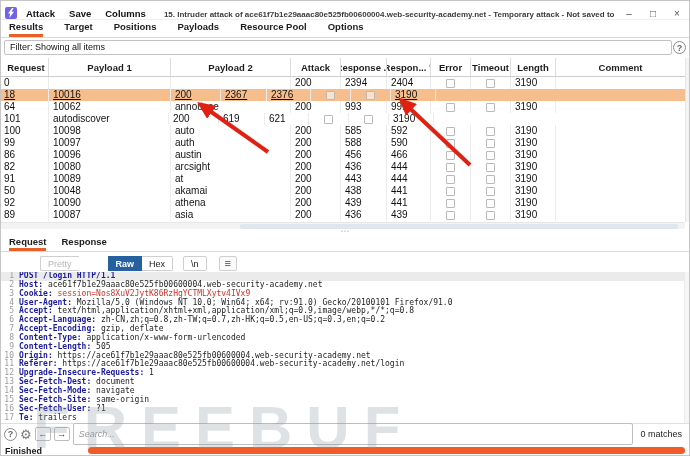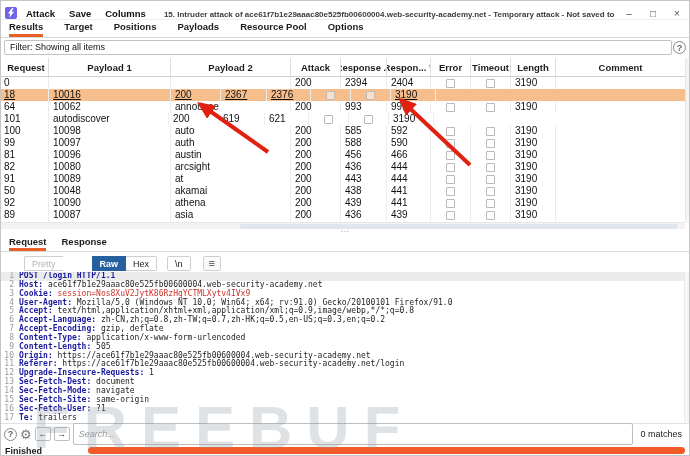--- a/index.html
+++ b/index.html
@@ -47,21 +47,21 @@
       display:inline-block;box-sizing:border-box;}
   .vscroll{position:absolute;left:684px;top:57px;width:6px;height:164px;background:#f4f4f4;border-left:1px solid #e6e6e6;box-sizing:border-box;}
   .hscroll{position:absolute;left:0;top:221px;width:684px;height:7px;background:#f3f3f3;border-top:1px solid #e6e6e6;box-sizing:border-box;}
   .hthumb{position:absolute;left:35%;width:64%;top:1px;height:5px;background:#e0e6ee;border-radius:2px;}
   
   .splitter{position:absolute;top:228px;left:0;right:0;height:5px;text-align:center;font-size:9px;color:#9a9a9a;line-height:4px;}
   
   .reqtabs{position:absolute;top:233px;left:0;right:0;height:18px;display:flex;gap:15px;padding-left:8px;
            border-bottom:1px solid #d9d9d9;box-sizing:border-box;}
   
-  .toolbar{position:absolute;top:253px;left:0;right:0;height:18px;display:flex;align-items:center;padding-left:23px;}
+  .toolbar{position:absolute;top:253px;left:16px;right:0;height:18px;display:flex;align-items:center;padding-left:23px;}
   .tbtn{height:15px;line-height:14px;padding:0 7px;border:1px solid #cfcfcf;font-size:9px;background:#fff;
         box-sizing:border-box;color:#222;white-space:nowrap;}
   .tbtn.pretty{color:#b5b5b5;border-right:none;border-radius:2px 0 0 2px;}
   .tbtn.raw{background:var(--rawblue);border-color:var(--rawblue);color:#fff;font-weight:700;margin-left:29px;}
   .tbtn.hex{border-left:none;border-radius:0 2px 2px 0;}
   .tbtn.nl{margin-left:10px;border-radius:2px;}
   .tbtn.burger{margin-left:12px;border-radius:2px;background:#fafafa;color:#444;padding:0 5px;font-size:11px;line-height:13px;}
   
   .editor{position:absolute;top:271px;left:0;width:683px;height:151px;overflow:hidden;
           font-family:"DejaVu Sans Mono",monospace;font-size:8px;}
@@ -246,21 +246,21 @@
         <div class="tcell c6 ck">
           <span class="cb"></span>
         </div>
         <div class="tcell c7 ck">
           <span class="cb"></span>
         </div>
         <div class="tcell c8">3190</div>
         <div class="tcell c9"></div>
       </div>
       <div class="trow">
-        <div class="tcell c0">81</div>
+        <div class="tcell c0">86</div>
         <div class="tcell c1">10096</div>
         <div class="tcell c2">austin</div>
         <div class="tcell c3">200</div>
         <div class="tcell c4">456</div>
         <div class="tcell c5">466</div>
         <div class="tcell c6 ck">
           <span class="cb"></span>
         </div>
         <div class="tcell c7 ck">
           <span class="cb"></span>

